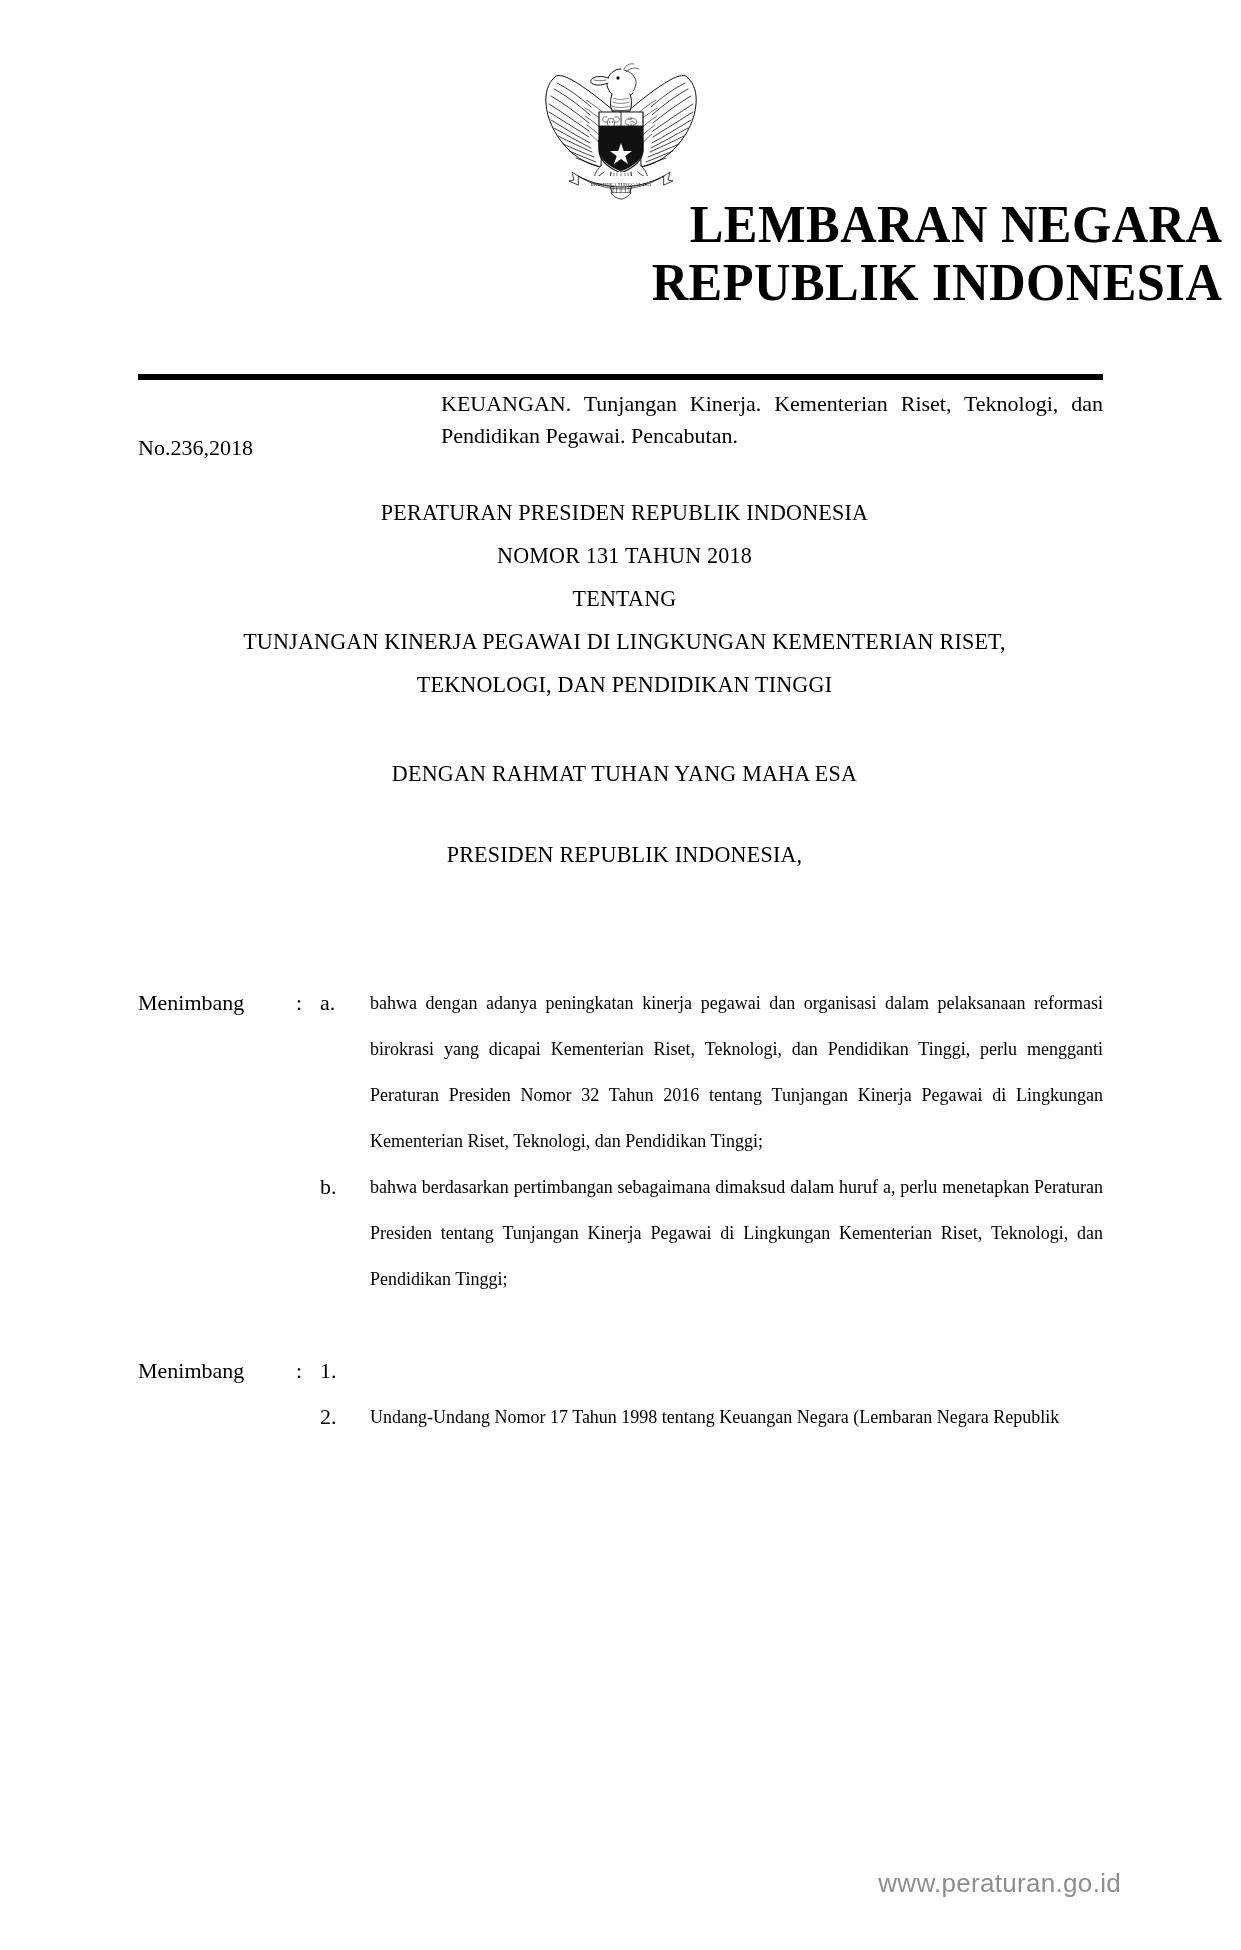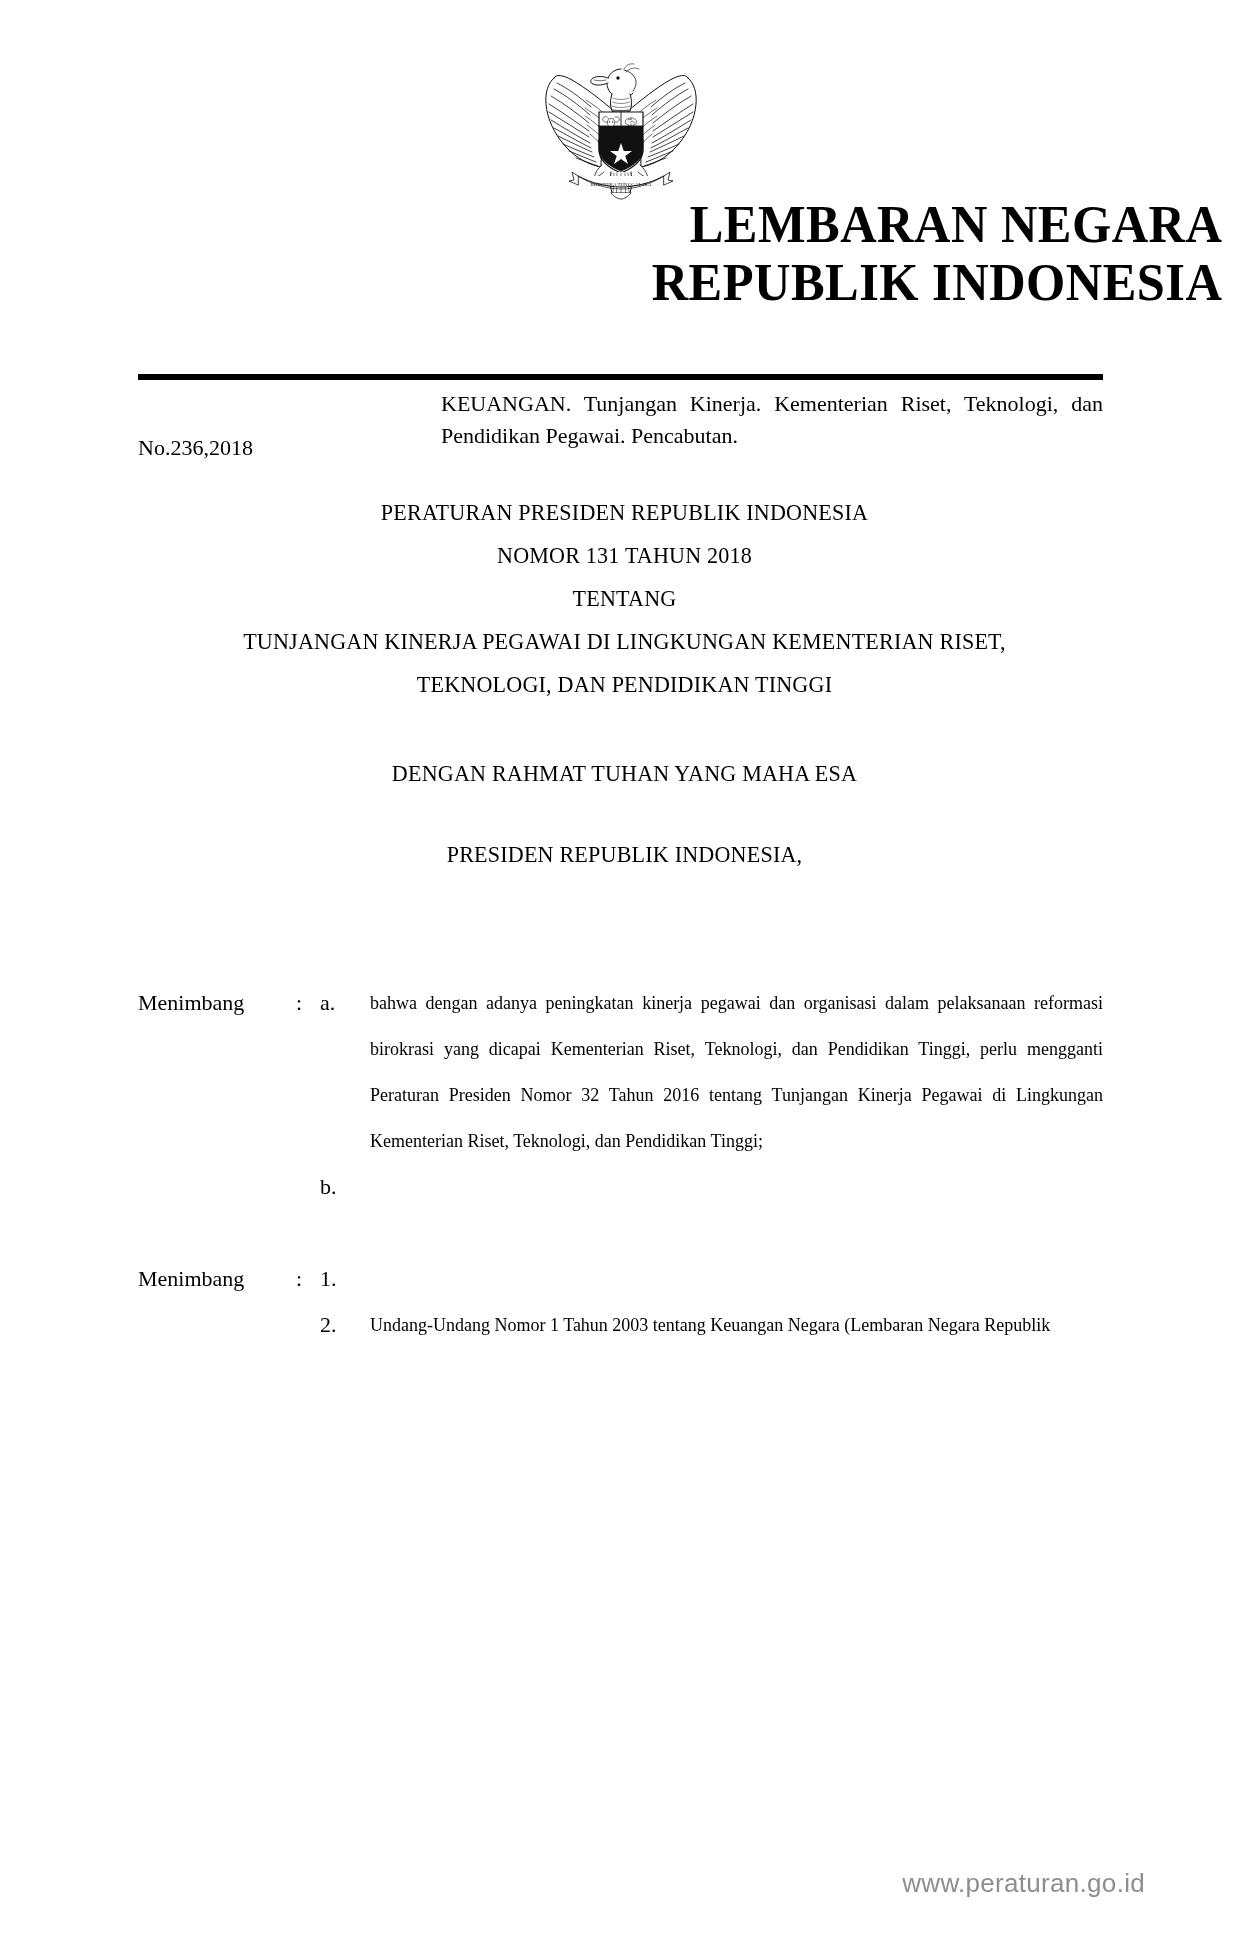--- a/index.html
+++ b/index.html
@@ -174,21 +174,21 @@
   }
   .gap-between-clauses { height: 46px; }
 
   
   .footer {
     position: absolute;
     left: 0;
     top: 1868px;
     width: 1241px;
     text-align: right;
-    padding-right: 96px;
+    padding-right: 120px;
     box-sizing: border-box;
   }
   .footer-text {
     font-family: "Liberation Sans", "DejaVu Sans", sans-serif;
     font-size: 26px;
     color: #8e8e8e;
     letter-spacing: 0.3px;
   }
 </style>
 </head>
@@ -338,36 +338,37 @@
     <div class="clause">
       <div class="clause-label">Menimbang</div>
       <div class="clause-colon">:</div>
       <div class="items">
         <div class="item">
           <div class="item-marker">a.</div>
           <div class="item-text">bahwa dengan adanya peningkatan kinerja pegawai dan organisasi dalam pelaksanaan reformasi birokrasi yang dicapai Kementerian Riset, Teknologi, dan Pendidikan Tinggi, perlu mengganti Peraturan Presiden Nomor 32 Tahun 2016 tentang Tunjangan Kinerja Pegawai di Lingkungan Kementerian Riset, Teknologi, dan Pendidikan Tinggi;</div>
         </div>
         <div class="item">
           <div class="item-marker">b.</div>
+          <div class="item-text">bahwa berdasarkan pertimbangan sebagaimana dimaksud dalam huruf a, perlu menetapkan Peraturan Presiden tentang Tunjangan Kinerja Pegawai di Lingkungan Kementerian Riset, Teknologi, dan Pendidikan Tinggi;</div>
         </div>
       </div>
     </div>
 
     <div class="gap-between-clauses"></div>
 
     <div class="clause">
       <div class="clause-label">Menimbang</div>
       <div class="clause-colon">:</div>
       <div class="items">
         <div class="item">
           <div class="item-marker">1.</div>
         </div>
         <div class="item">
           <div class="item-marker">2.</div>
-          <div class="item-text">Undang-Undang Nomor 1 Tahun 2003 tentang Keuangan Negara (Lembaran Negara Republik</div>
+          <div class="item-text">Undang-Undang Nomor 17 Tahun 1998 tentang Keuangan Negara (Lembaran Negara Republik</div>
         </div>
       </div>
     </div>
 
   </div>
 
   <div class="footer">
     <span class="footer-text">www.peraturan.go.id</span>
   </div>
 

